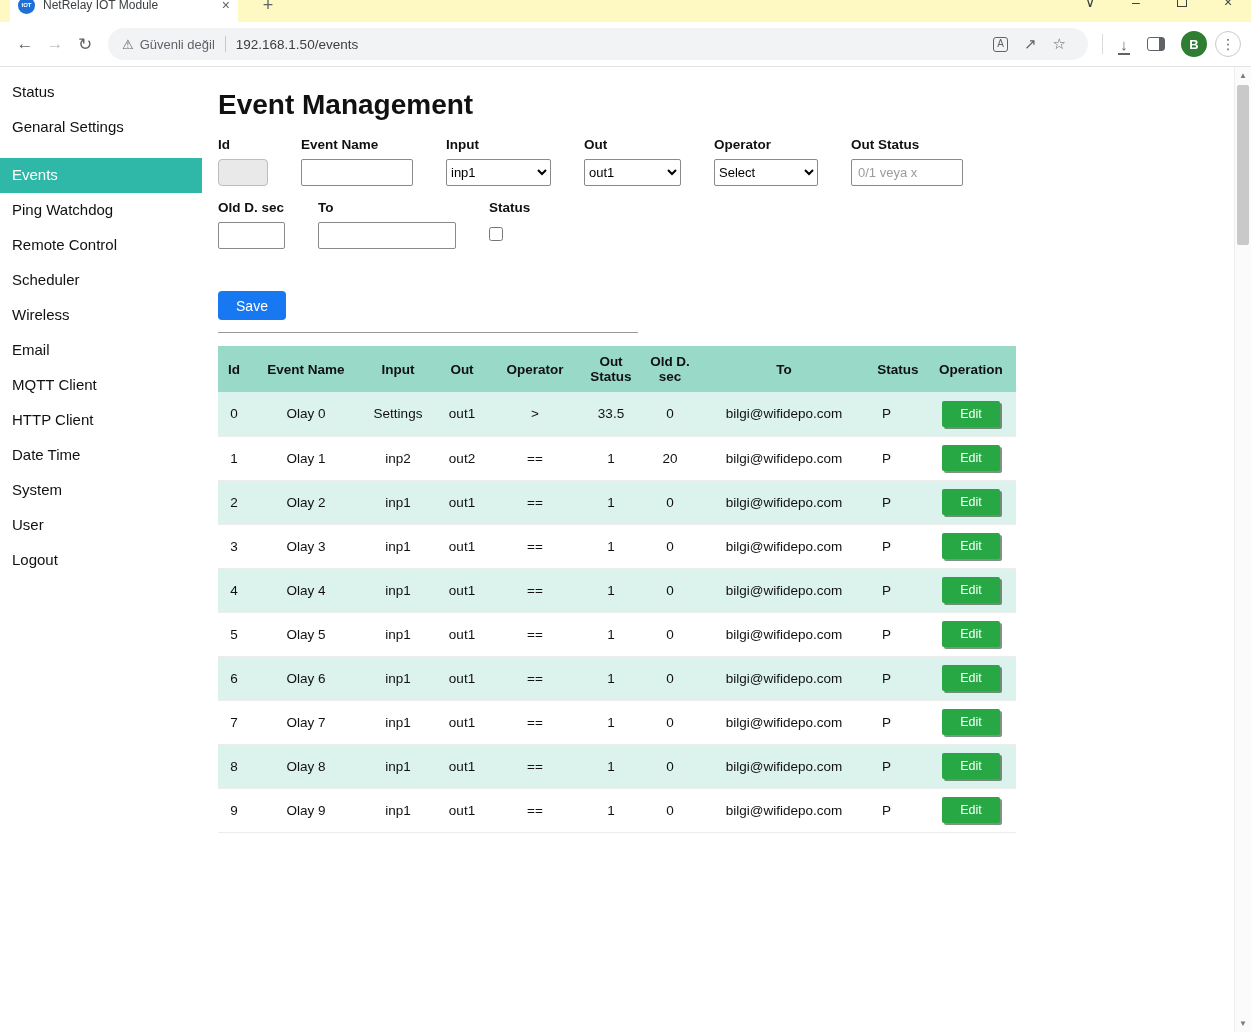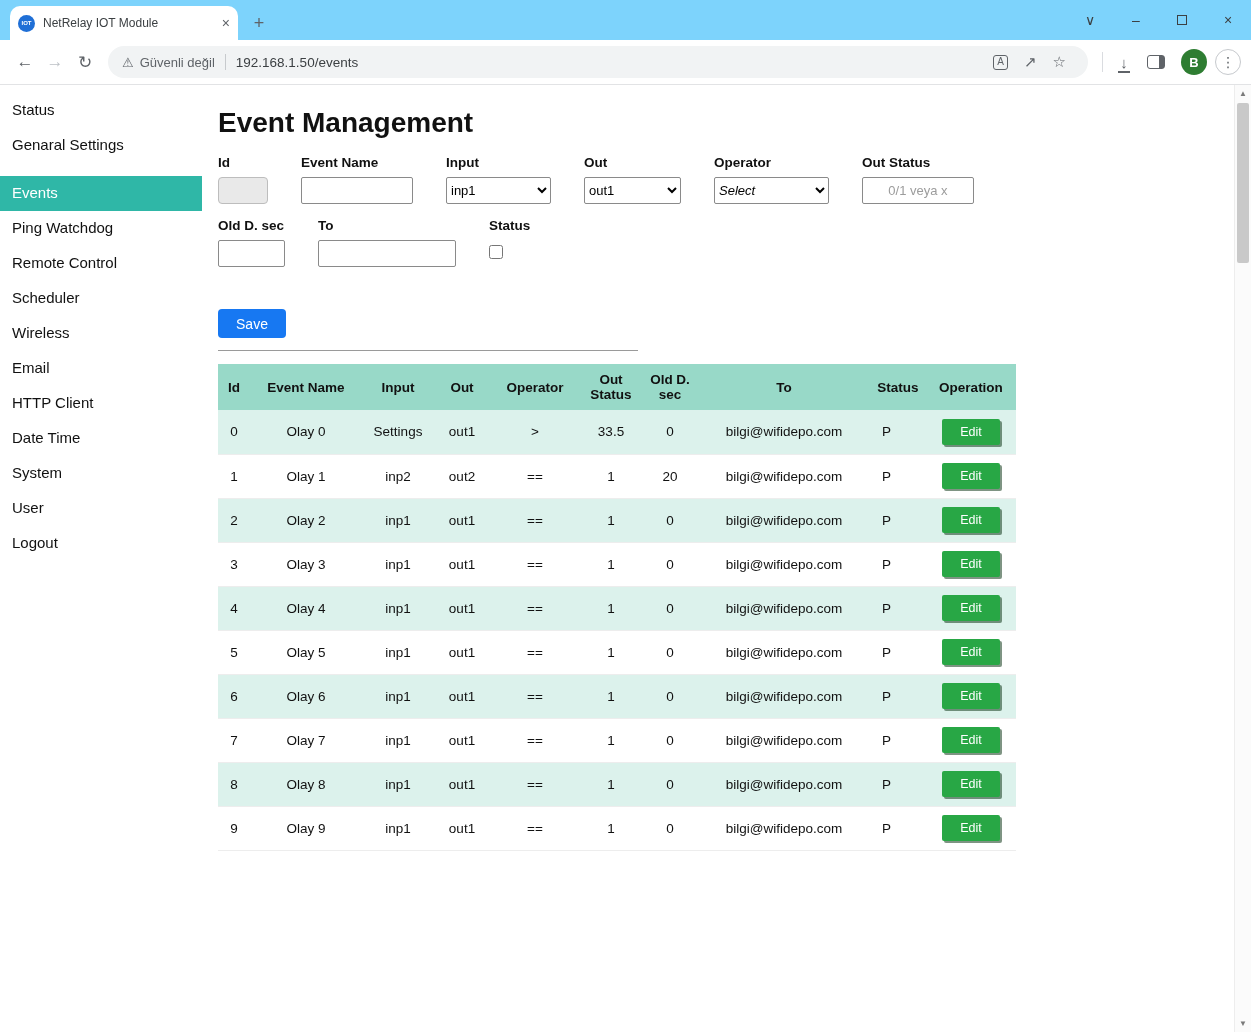--- a/index.html
+++ b/index.html
@@ -1,20 +1,20 @@
 <!DOCTYPE html>
 <html><head>
 <meta charset="utf-8">
 <style>
   * { box-sizing: border-box; margin: 0; padding: 0; }
   html,body { width:1251px; height:1032px; overflow:hidden; font-family:"Liberation Sans", sans-serif; background:#fff; }
   .browser { width:1251px; height:1032px; position:relative; display:flex; flex-direction:column; }
 
   
-  .titlebar { height:40px; background:#7dd3fc; display:flex; align-items:flex-end; flex:none; }
+  .titlebar { height:22px; background:#fef9c3; display:flex; align-items:flex-end; flex:none;gap:9px; }
   .tab { width:228px; height:34px; background:#fff; border-radius:10px 10px 0 0; margin-left:10px;
          display:flex; align-items:center; padding:0 8px; gap:8px; }
   .favicon { width:17px; height:17px; border-radius:50%; background:#1f6fd6; color:#fff;
              font-size:6px; font-weight:bold; display:flex; align-items:center; justify-content:center; flex:none; }
   .tab-title { font-size:12px; color:#3c4043; flex:1; white-space:nowrap; overflow:hidden; }
   .tab-close { color:#5f6368; font-size:14px; cursor:pointer; }
   .newtab-btn { width:30px; height:30px; margin:0 0 2px 6px; color:#5f6368; font-size:18px;
                 display:flex; align-items:center; justify-content:center; }
   .win-controls { margin-left:auto; display:flex; align-items:center; height:40px; }
   .win-controls > span { width:46px; height:40px; display:flex; align-items:center; justify-content:center;
@@ -53,29 +53,29 @@
   .side-item { padding:8px 12px; font-size:15px; color:#111; height:35px; cursor:pointer; white-space:nowrap; }
   .side-item.active { background:#2fb7a7; color:#fff;margin-top:13px; }
 
   .main { flex:1; padding:0 17px 0 16px; overflow:hidden; }
   .page-title { font-size:28px; font-weight:bold; color:#111; margin:22px 0 16px; }
 
   .form-row { display:flex; margin-bottom:14px; }
   .field { margin-right:33px; }
   .field label { display:block; font-size:13.5px; font-weight:bold; margin-bottom:7px; color:#111; }
   .field input[type=text] { height:27px; border:1px solid #8a8a8a; border-radius:2px; padding:0 6px;
-                            font-size:13px; font-family:"Liberation Sans", sans-serif;text-align:center; }
+                            font-size:13px; font-family:"Liberation Sans", sans-serif; }
   .field input::placeholder { color:#9c9c9c; }
   .field select { height:27px; border:1px solid #8a8a8a; border-radius:2px; font-size:13px;
                   font-family:"Liberation Sans", sans-serif; background:#fff; }
   .id-input { width:50px; background:#e9e9e9 !important; border:1px solid #bdbdbd !important; border-radius:4px !important; }
   .name-input { width:112px; }
   .input-select { width:105px; }
   .out-select { width:97px; }
-  .operator-select { width:115px;font-style:italic; }
+  .operator-select { width:104px; }
   .outstatus-input { width:112px; }
   .oldd-input { width:67px; }
   .to-input { width:138px; }
   .status-check { width:14px; height:14px; margin-top:5px; }
 
   .save-btn { margin-top:28px; background:#1778f2; color:#fff; border:none; border-radius:4px;
               width:68px; height:29px; font-size:14px; font-family:"Liberation Sans", sans-serif; cursor:pointer; }
   .form-divider { width:420px; border-bottom:1px solid #9a9a9a; margin-top:12px; }
 
   .events-table { border-collapse:collapse; margin-top:13px; width:798px; font-size:13.5px; color:#111; }
@@ -154,20 +154,21 @@
   <div class="page">
     <nav class="sidebar">
         <div class="side-item">Status</div>
         <div class="side-item">Genaral Settings</div>
         <div class="side-item active">Events</div>
         <div class="side-item">Ping Watchdog</div>
         <div class="side-item">Remote Control</div>
         <div class="side-item">Scheduler</div>
         <div class="side-item">Wireless</div>
         <div class="side-item">Email</div>
+        <div class="side-item">MQTT Client</div>
         <div class="side-item">HTTP Client</div>
         <div class="side-item">Date Time</div>
         <div class="side-item">System</div>
         <div class="side-item">User</div>
         <div class="side-item">Logout</div>
       </nav>
 
     <main class="main">
       <h1 class="page-title">Event Management</h1>
 

